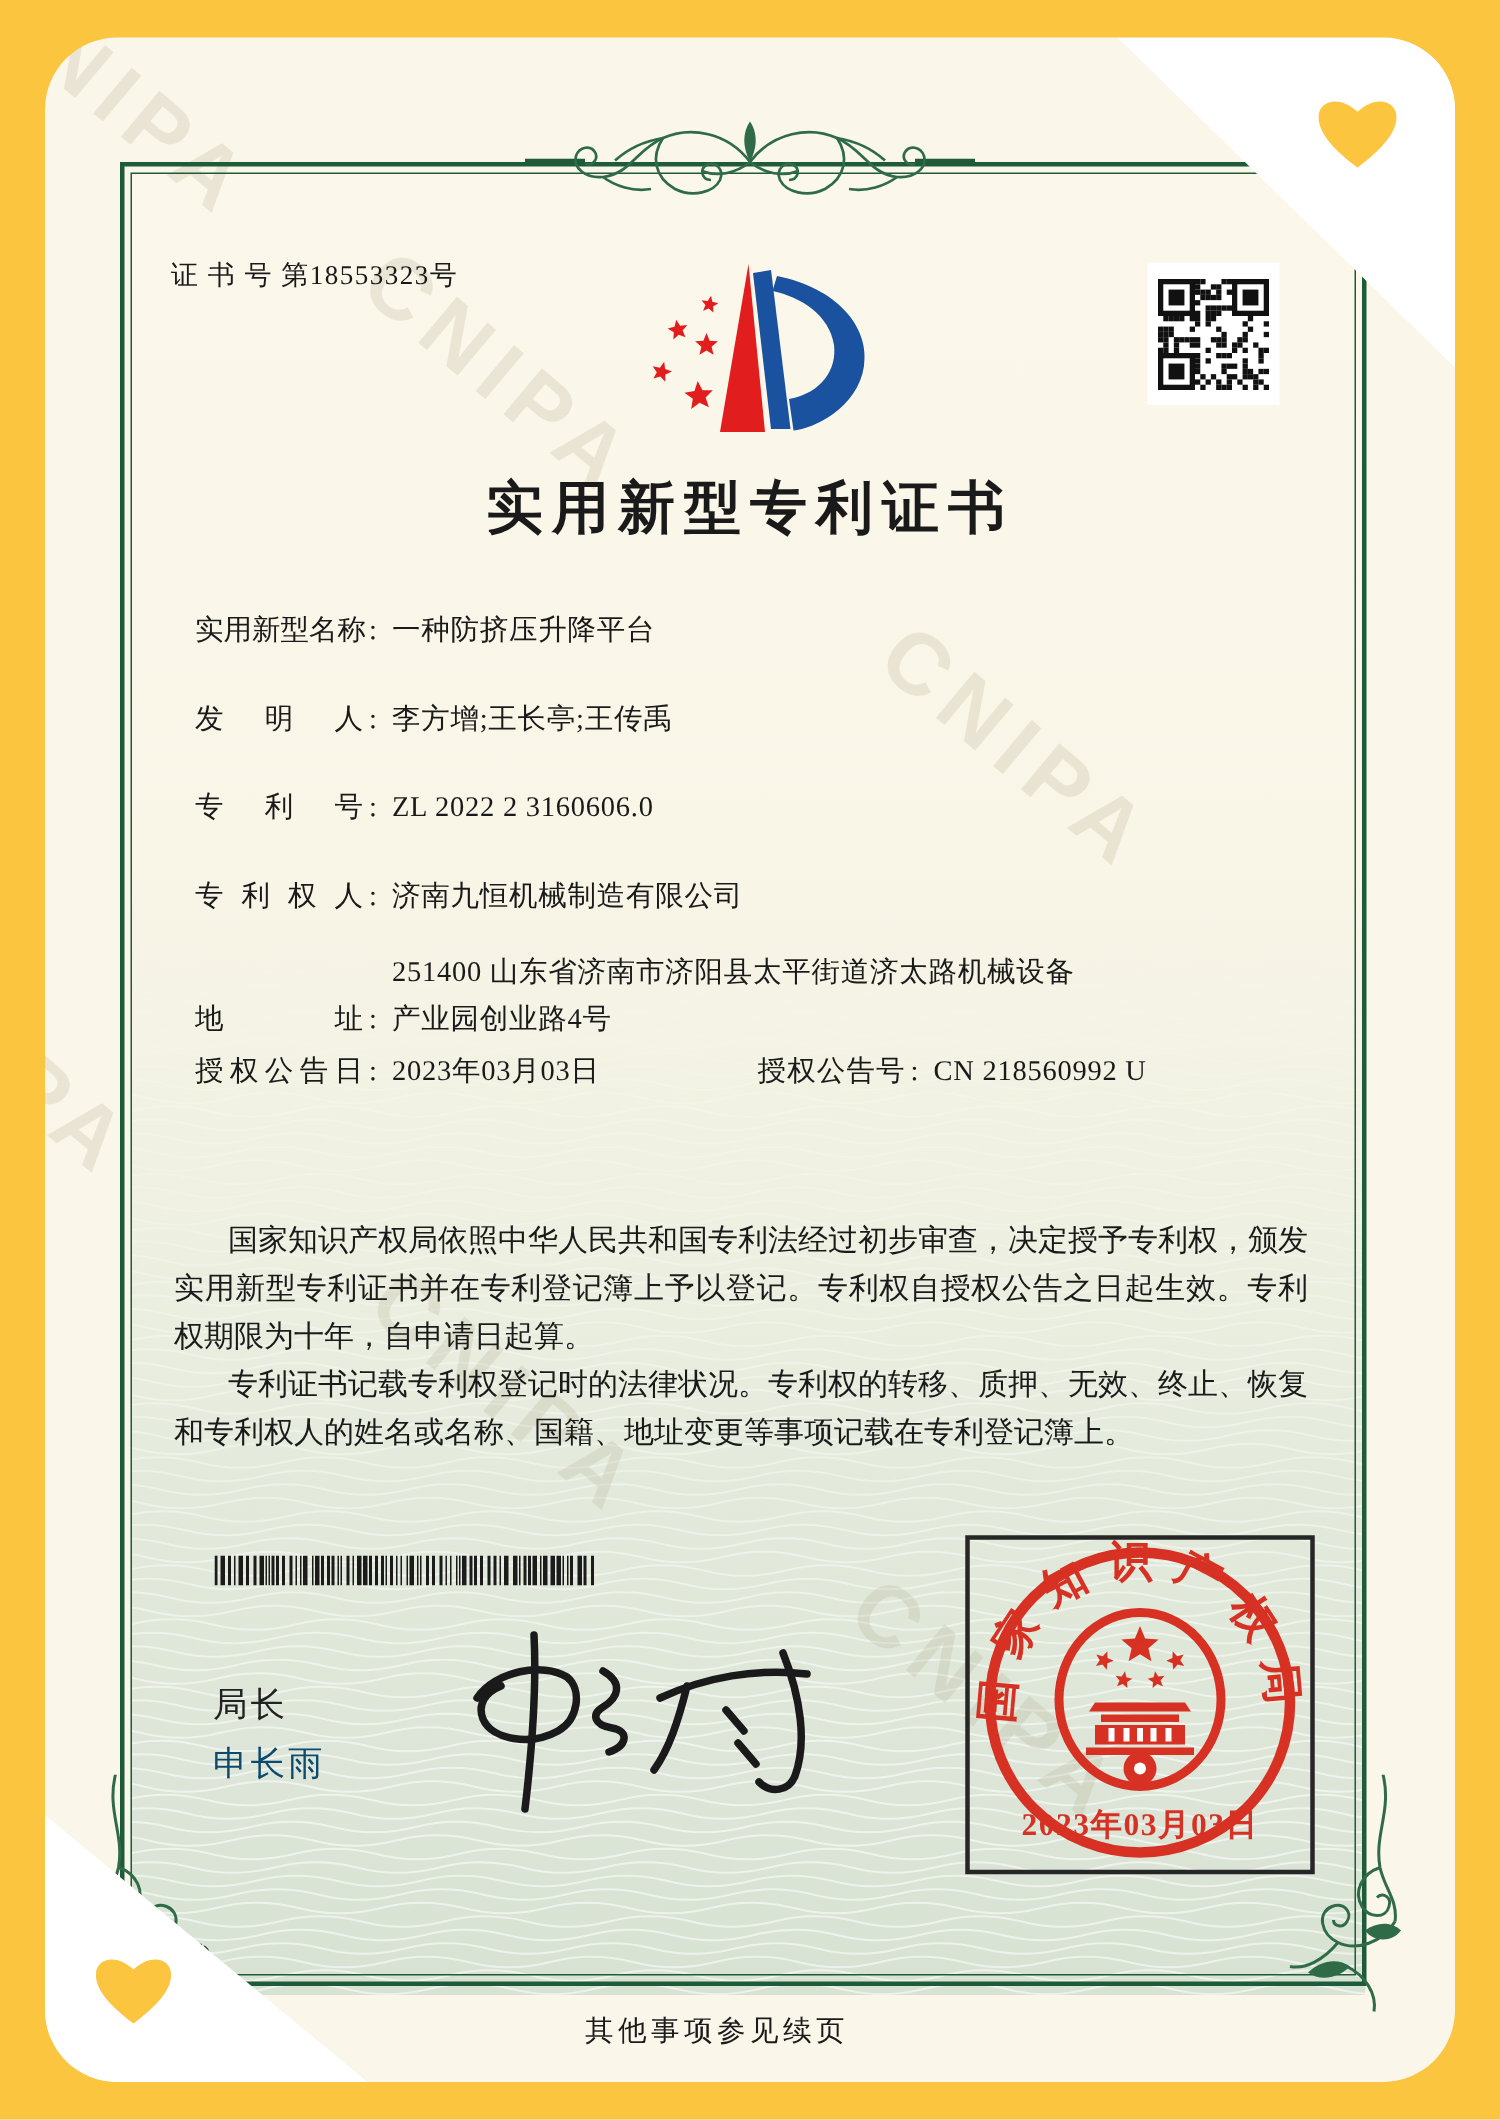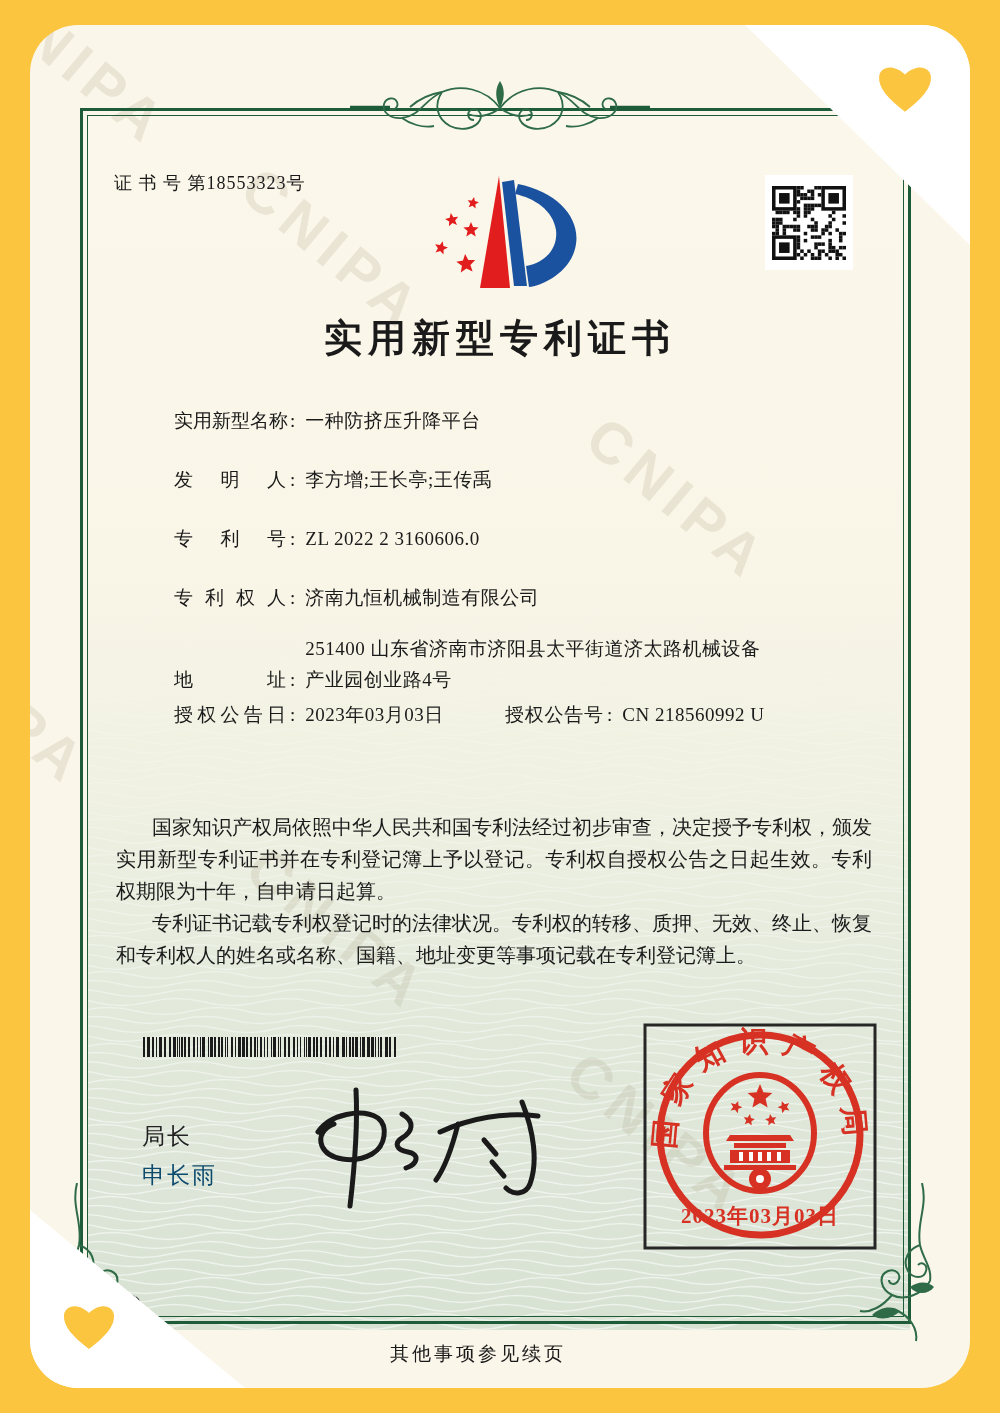--- a/index.html
+++ b/index.html
@@ -36,21 +36,21 @@
   .qr{position:absolute;left:7px;top:11px;}
   .title{
     position:absolute;left:0;right:0;top:288px;text-align:center;
     font-size:38px;font-weight:bold;letter-spacing:6px;
   }
   .fields{position:absolute;left:100px;top:380px;width:790px;font-size:19px;}
   .frow{position:relative;line-height:31px;margin-bottom:28px;white-space:nowrap;}
   .frow.tight{margin-bottom:20px;}
   .frow.addr-row{white-space:normal;margin-bottom:4px;display:flex;align-items:flex-end;}
   .frow.last{margin-bottom:0;}
-  .flabel{display:inline-block;width:112px;text-align:justify;text-align-last:justify;vertical-align:top;margin-left:44px;}
+  .flabel{display:inline-block;width:112px;text-align:justify;text-align-last:justify;vertical-align:top;}
   .fcolon{display:inline-block;margin:0 10px 0 4px;vertical-align:top;}
   .fvalue{letter-spacing:0.5px;vertical-align:top;}
   .fvalue.addr{display:inline-block;max-width:470px;white-space:normal;}
   .pair2{position:absolute;left:375px;top:0;}
   .flabel2{display:inline-block;width:98px;text-align:justify;text-align-last:justify;}
   .paras{position:absolute;left:86px;top:786px;width:756px;font-size:20px;line-height:32px;text-align:justify;}
   .paras p{margin:0;text-indent:36px;}
   .barcode{position:absolute;left:113px;top:1012px;}
   .signer-title{position:absolute;left:112px;top:1096px;font-family:"Liberation Sans","DejaVu Sans",sans-serif;font-size:23px;letter-spacing:2px;color:#222;}
   .signer-name{position:absolute;left:112px;top:1135px;font-family:"Liberation Sans","DejaVu Sans",sans-serif;font-size:23px;letter-spacing:2px;color:#0c4a6e;}

